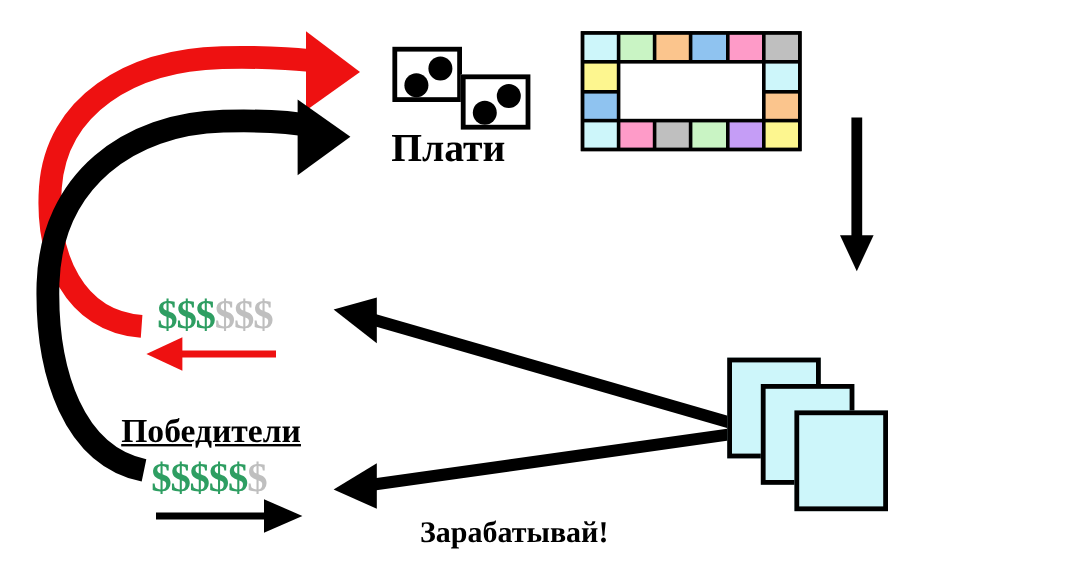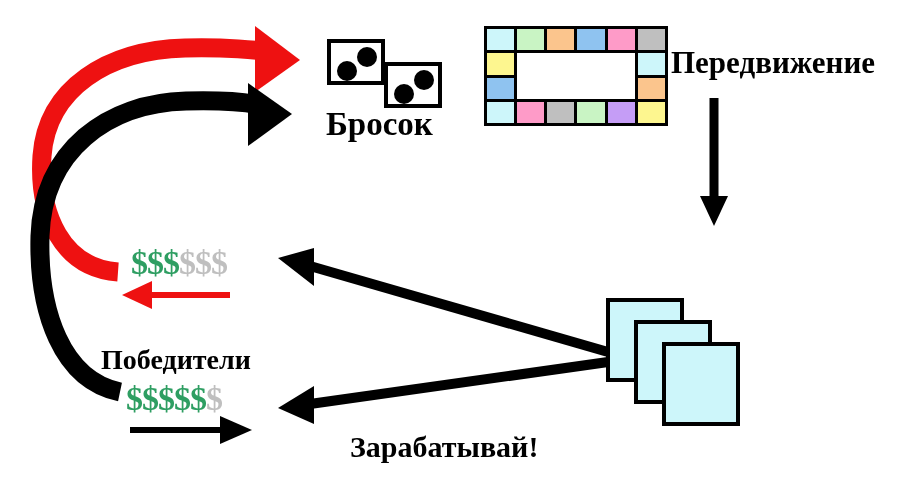--- a/index.html
+++ b/index.html
@@ -155,31 +155,30 @@
     <div class="cell" style="background:#bfbfbf"></div>
     <div class="cell" style="background:#c9f4c4"></div>
     <div class="cell" style="background:#c59df6"></div>
     <div class="cell" style="background:#fdf68f"></div>
   </div>
 
   <div class="card" style="left:606px; top:298px; width:78px; height:84px;"></div>
   <div class="card" style="left:634px; top:320px; width:78px; height:84px;"></div>
   <div class="card" style="left:662px; top:342px; width:78px; height:84px;"></div>
 
-  <div class="label" style="left:326px; top:108px; font-size:33px; color:#000000;">Бросок</div>
+  <div class="label" style="left:326px; top:108px; font-size:33px; color:#000000;">Плати</div>
 
-  <div class="label" style="left:671px; top:47px; font-size:31px; color:#000000;">Передвижение</div>
 
 
   <div class="money" style="left:131px; top:246px; font-size:34px;">
     <span class="on">$$$</span><span class="off">$$$</span>
   </div>
 
-  <div class="label" style="left:101px; top:346px; font-size:28px; color:#000000;">Победители</div>
+  <div class="label" style="left:101px; top:346px; font-size:28px; color:#000000;text-decoration:underline;">Победители</div>
 
   <div class="money" style="left:126px; top:382px; font-size:34px;">
     <span class="on">$$$$$</span><span class="off">$</span>
   </div>
 
 
-  <div class="label" style="left:350px; top:432px; font-size:30px; color:#000000;">Зарабатывай!</div>
+  <div class="label" style="left:350px; top:432px; font-size:25px; color:#000000;">Зарабатывай!</div>
 
 </div>
 
 </body></html>

